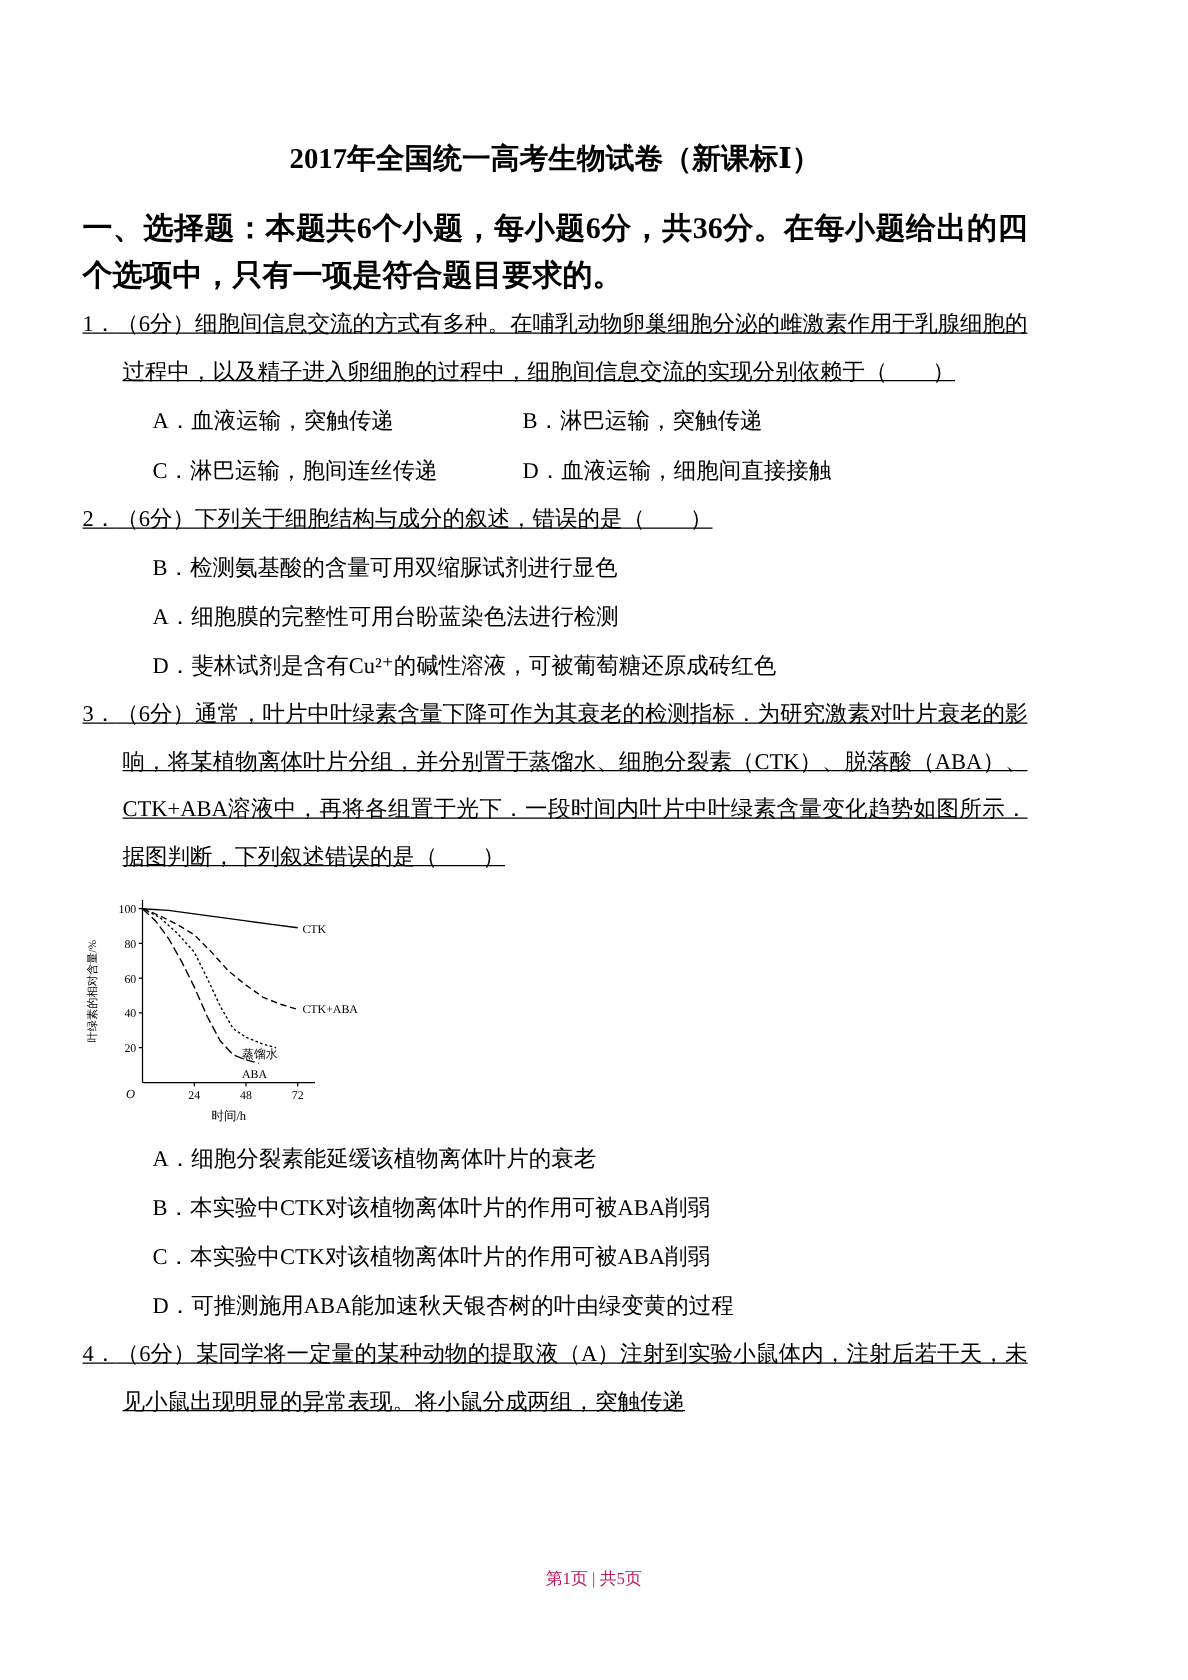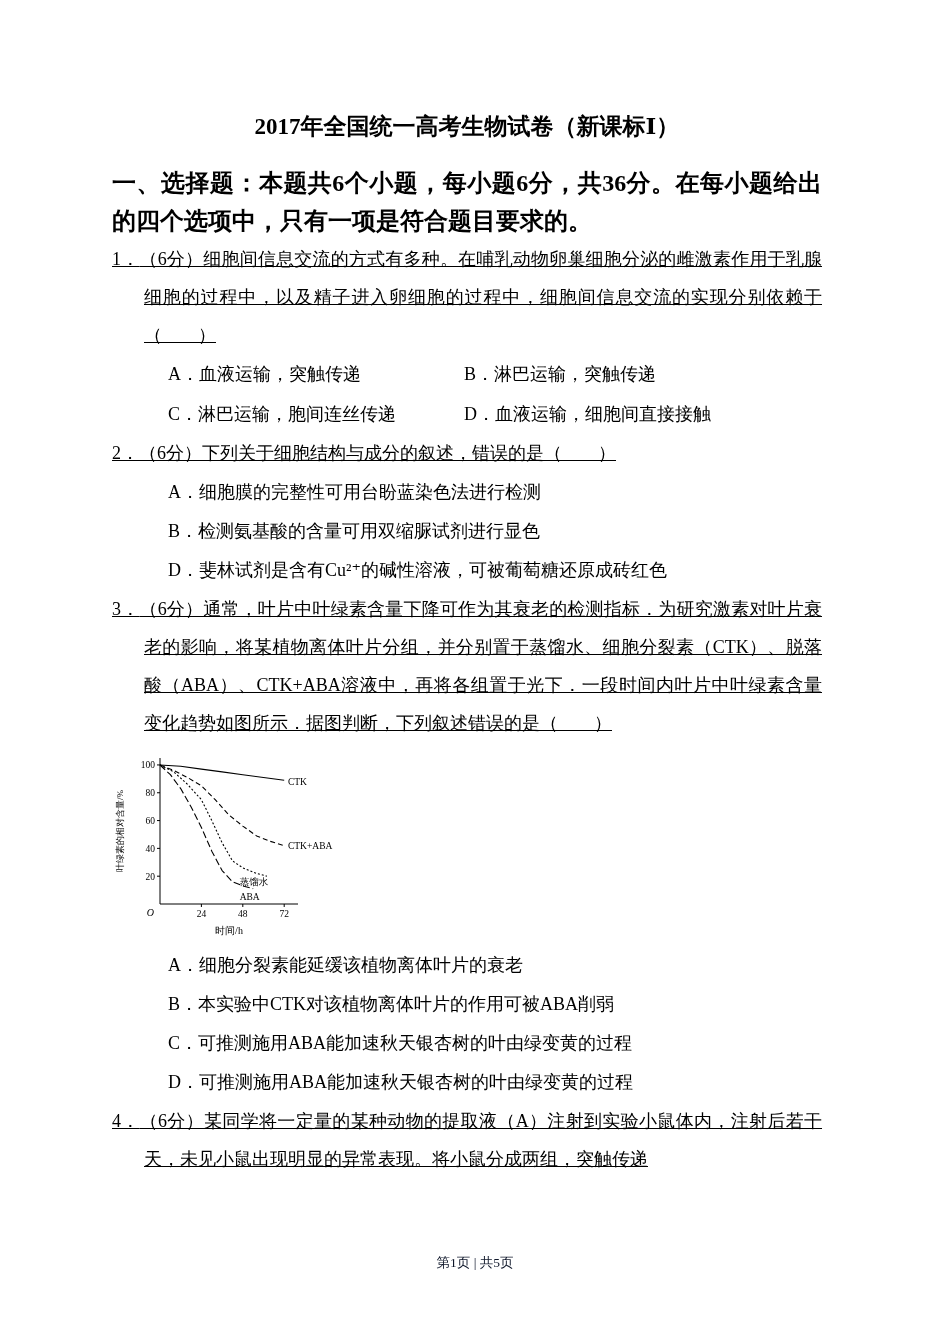--- a/index.html
+++ b/index.html
@@ -1,41 +1,41 @@
 <!DOCTYPE html>
 <html><head>
 <meta charset="utf-8">
 <style>
   html, body { margin: 0; padding: 0; background: #ffffff; }
   body {
     width: 950px; height: 1344px; position: relative;
     font-family: "Liberation Serif", "DejaVu Serif", serif;
     color: #000;
   }
-  .page { padding: 112px 128px 0 112px; }
+  .page { padding: 112px 128px 0 66px; }
   .title {
     font-size: 23px; font-weight: bold; text-align: center;
     margin: 0 0 22px 0; line-height: 1.3;
   }
   .section-heading {
     font-size: 24px; font-weight: bold; line-height: 38px;
     text-align: justify; margin: 0;
   }
   .q-text {
     font-size: 18px; line-height: 38px; text-align: justify;
     margin: 0; padding-left: 32px; text-indent: -32px; text-decoration: underline;
   }
   .options { margin: 0 0 0 55px; }
   .option { font-size: 18px; line-height: 38px; margin: 1px; white-space: nowrap; }
   .two-col { display: grid; grid-template-columns: 296px 1fr; }
   .chart-wrap { margin: 6px 0 6px 0; }
   .chart-wrap svg { display: block; font-family: "Liberation Serif", "DejaVu Serif", serif; }
   .footer {
     position: absolute; left: 0; bottom: 72px; width: 100%;
-    text-align: center; font-size: 13.5px; color: #0f172a;
+    text-align: center; font-size: 13.5px; color: #be185d;
   }
 </style>
 </head>
 <body>
 
 <div class="page">
 
   <h1 class="title">2017年全国统一高考生物试卷（新课标Ⅰ）</h1>
 
   <p class="section-heading">一、选择题：本题共6个小题，每小题6分，共36分。在每小题给出的四个选项中，只有一项是符合题目要求的。</p>
@@ -46,22 +46,22 @@
       <p class="option">A．血液运输，突触传递</p>
       <p class="option">B．淋巴运输，突触传递</p>
       <p class="option">C．淋巴运输，胞间连丝传递</p>
       <p class="option">D．血液运输，细胞间直接接触</p>
     </div>
   </div>
 
   <div>
     <p class="q-text"><span>2．</span><span>（6分）下列关于细胞结构与成分的叙述，错误的是（　　）</span></p>
     <div class="options">
+      <p class="option">B．检测氨基酸的含量可用双缩脲试剂进行显色</p>
       <p class="option">A．细胞膜的完整性可用台盼蓝染色法进行检测</p>
-      <p class="option">B．检测氨基酸的含量可用双缩脲试剂进行显色</p>
       <p class="option">D．斐林试剂是含有Cu²⁺的碱性溶液，可被葡萄糖还原成砖红色</p>
     </div>
   </div>
 
   <div>
     <p class="q-text"><span>3．</span><span>（6分）通常，叶片中叶绿素含量下降可作为其衰老的检测指标．为研究激素对叶片衰老的影响，将某植物离体叶片分组，并分别置于蒸馏水、细胞分裂素（CTK）、脱落酸（ABA）、CTK+ABA溶液中，再将各组置于光下．一段时间内叶片中叶绿素含量变化趋势如图所示．据图判断，下列叙述错误的是（　　）</span></p>
     <div class="chart-wrap">
         <svg width="240" height="192" viewBox="0 0 240 192">
           <line x1="48" y1="10" x2="48" y2="156" stroke="#000" stroke-width="1"></line>
           <line x1="48" y1="156" x2="186" y2="156" stroke="#000" stroke-width="1"></line>
@@ -90,21 +90,21 @@
           <text x="127.625" y="136.75238095238095" font-size="9.5">蒸馏水</text>
           <polyline points="48.0,17.0 58.4,26.7 68.7,40.6 79.0,58.7 89.4,79.5 99.8,103.2 110.1,122.6 120.5,133.8 130.8,137.9 141.2,140.7" fill="none" stroke="#000" stroke-width="1.1" stroke-linejoin="round" stroke-dasharray="7,3"></polyline>
           <text x="127.625" y="152.04761904761904" font-size="9.5">ABA</text>
           <text x="117" y="186" text-anchor="middle" font-size="10">时间/h</text>
           <text x="11" y="83" text-anchor="middle" font-size="9" transform="rotate(-90 11 83)">叶绿素的相对含量/%</text>
         </svg>
       </div>
     <div class="options">
       <p class="option">A．细胞分裂素能延缓该植物离体叶片的衰老</p>
       <p class="option">B．本实验中CTK对该植物离体叶片的作用可被ABA削弱</p>
-      <p class="option">C．可推测施用ABA能加速秋天银杏树的叶由绿变黄的过程</p>
+      <p class="option">C．本实验中CTK对该植物离体叶片的作用可被ABA削弱</p>
       <p class="option">D．可推测施用ABA能加速秋天银杏树的叶由绿变黄的过程</p>
     </div>
   </div>
 
   <div>
     <p class="q-text"><span>4．</span><span>（6分）某同学将一定量的某种动物的提取液（A）注射到实验小鼠体内，注射后若干天，未见小鼠出现明显的异常表现。将小鼠分成两组，突触传递</span></p>
   </div>
 
 </div>
 

